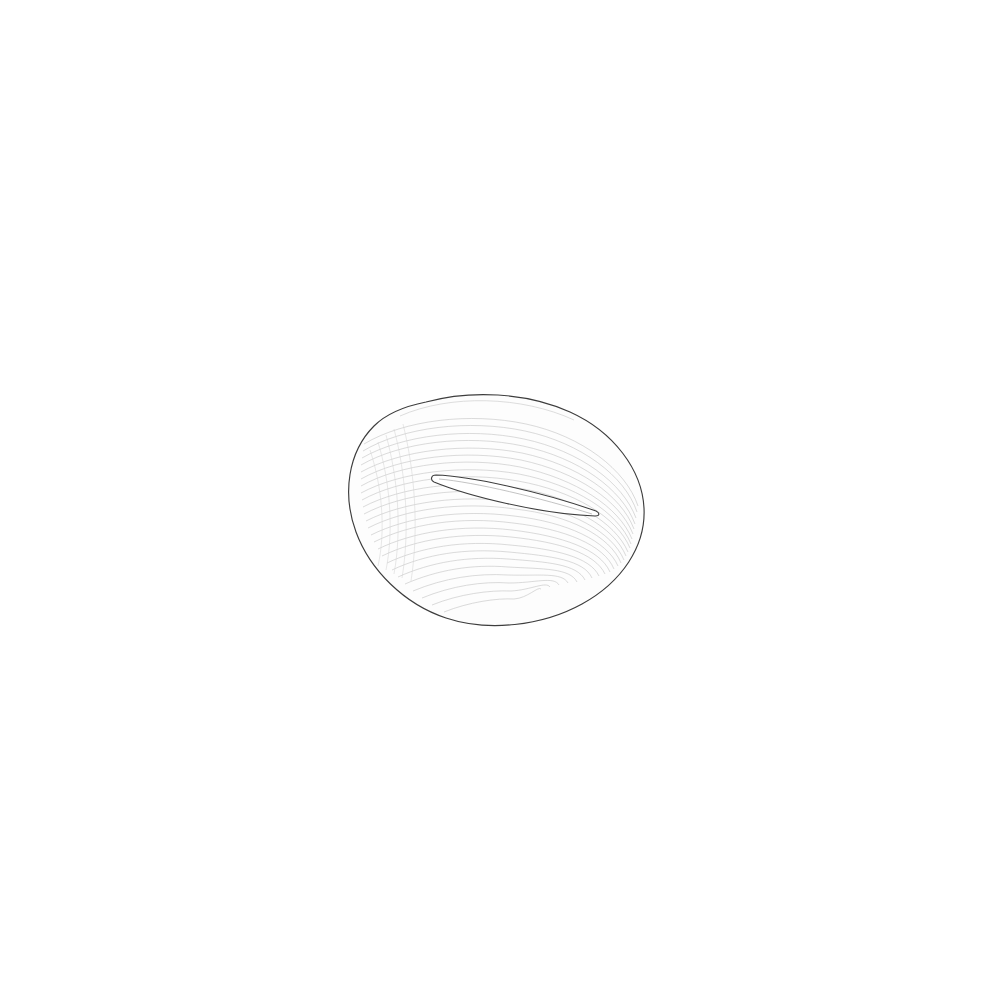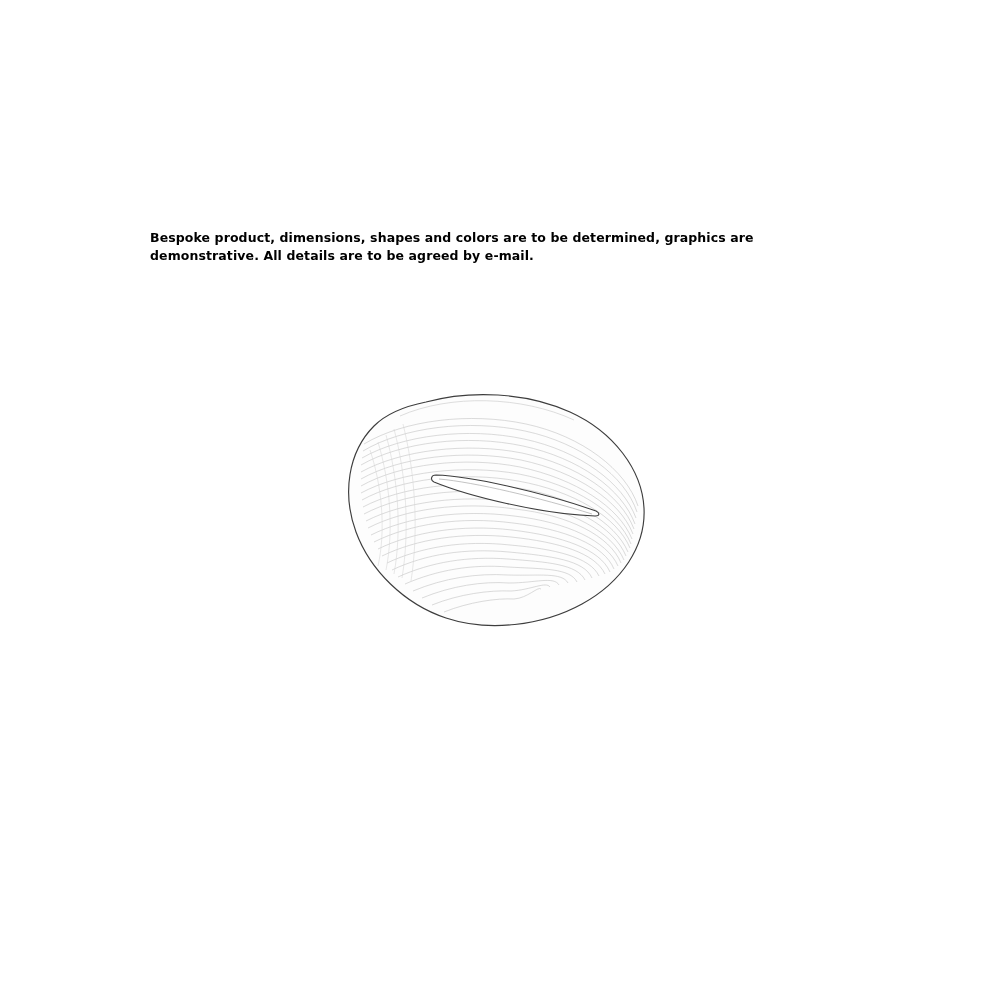--- a/index.html
+++ b/index.html
@@ -38,21 +38,20 @@
     display: block;
     width: 100%;
     height: 100%;
   }
 </style>
 </head>
 <body>
 
 <div id="page">
 
-  <p id="disclaimer">Bespoke product, dimensions, shapes and colors are to be determined, graphics are demonstrative. All details are to be agreed by e-mail.</p>
 
   <div id="artwork">
     <svg viewBox="0 0 345 255" xmlns="http://www.w3.org/2000/svg" aria-hidden="true">
       <defs>
         <clipPath id="bodyClip">
           <path d="M96,12 C140,0 196,2 240,22 C284,42 312,80 314,118 C316,156 292,192 252,214 C212,236 158,242 116,228 C74,214 40,180 26,142 C12,104 18,62 44,36 C58,22 76,16 96,12 Z"></path>
         </clipPath>
       </defs>
 
       <path d="M96,12 C140,0 196,2 240,22 C284,42 312,80 314,118 C316,156 292,192 252,214 C212,236 158,242 116,228 C74,214 40,180 26,142 C12,104 18,62 44,36 C58,22 76,16 96,12 Z" fill="#fdfdfd" stroke="#3d3d3d" stroke-width="1.15"></path>

